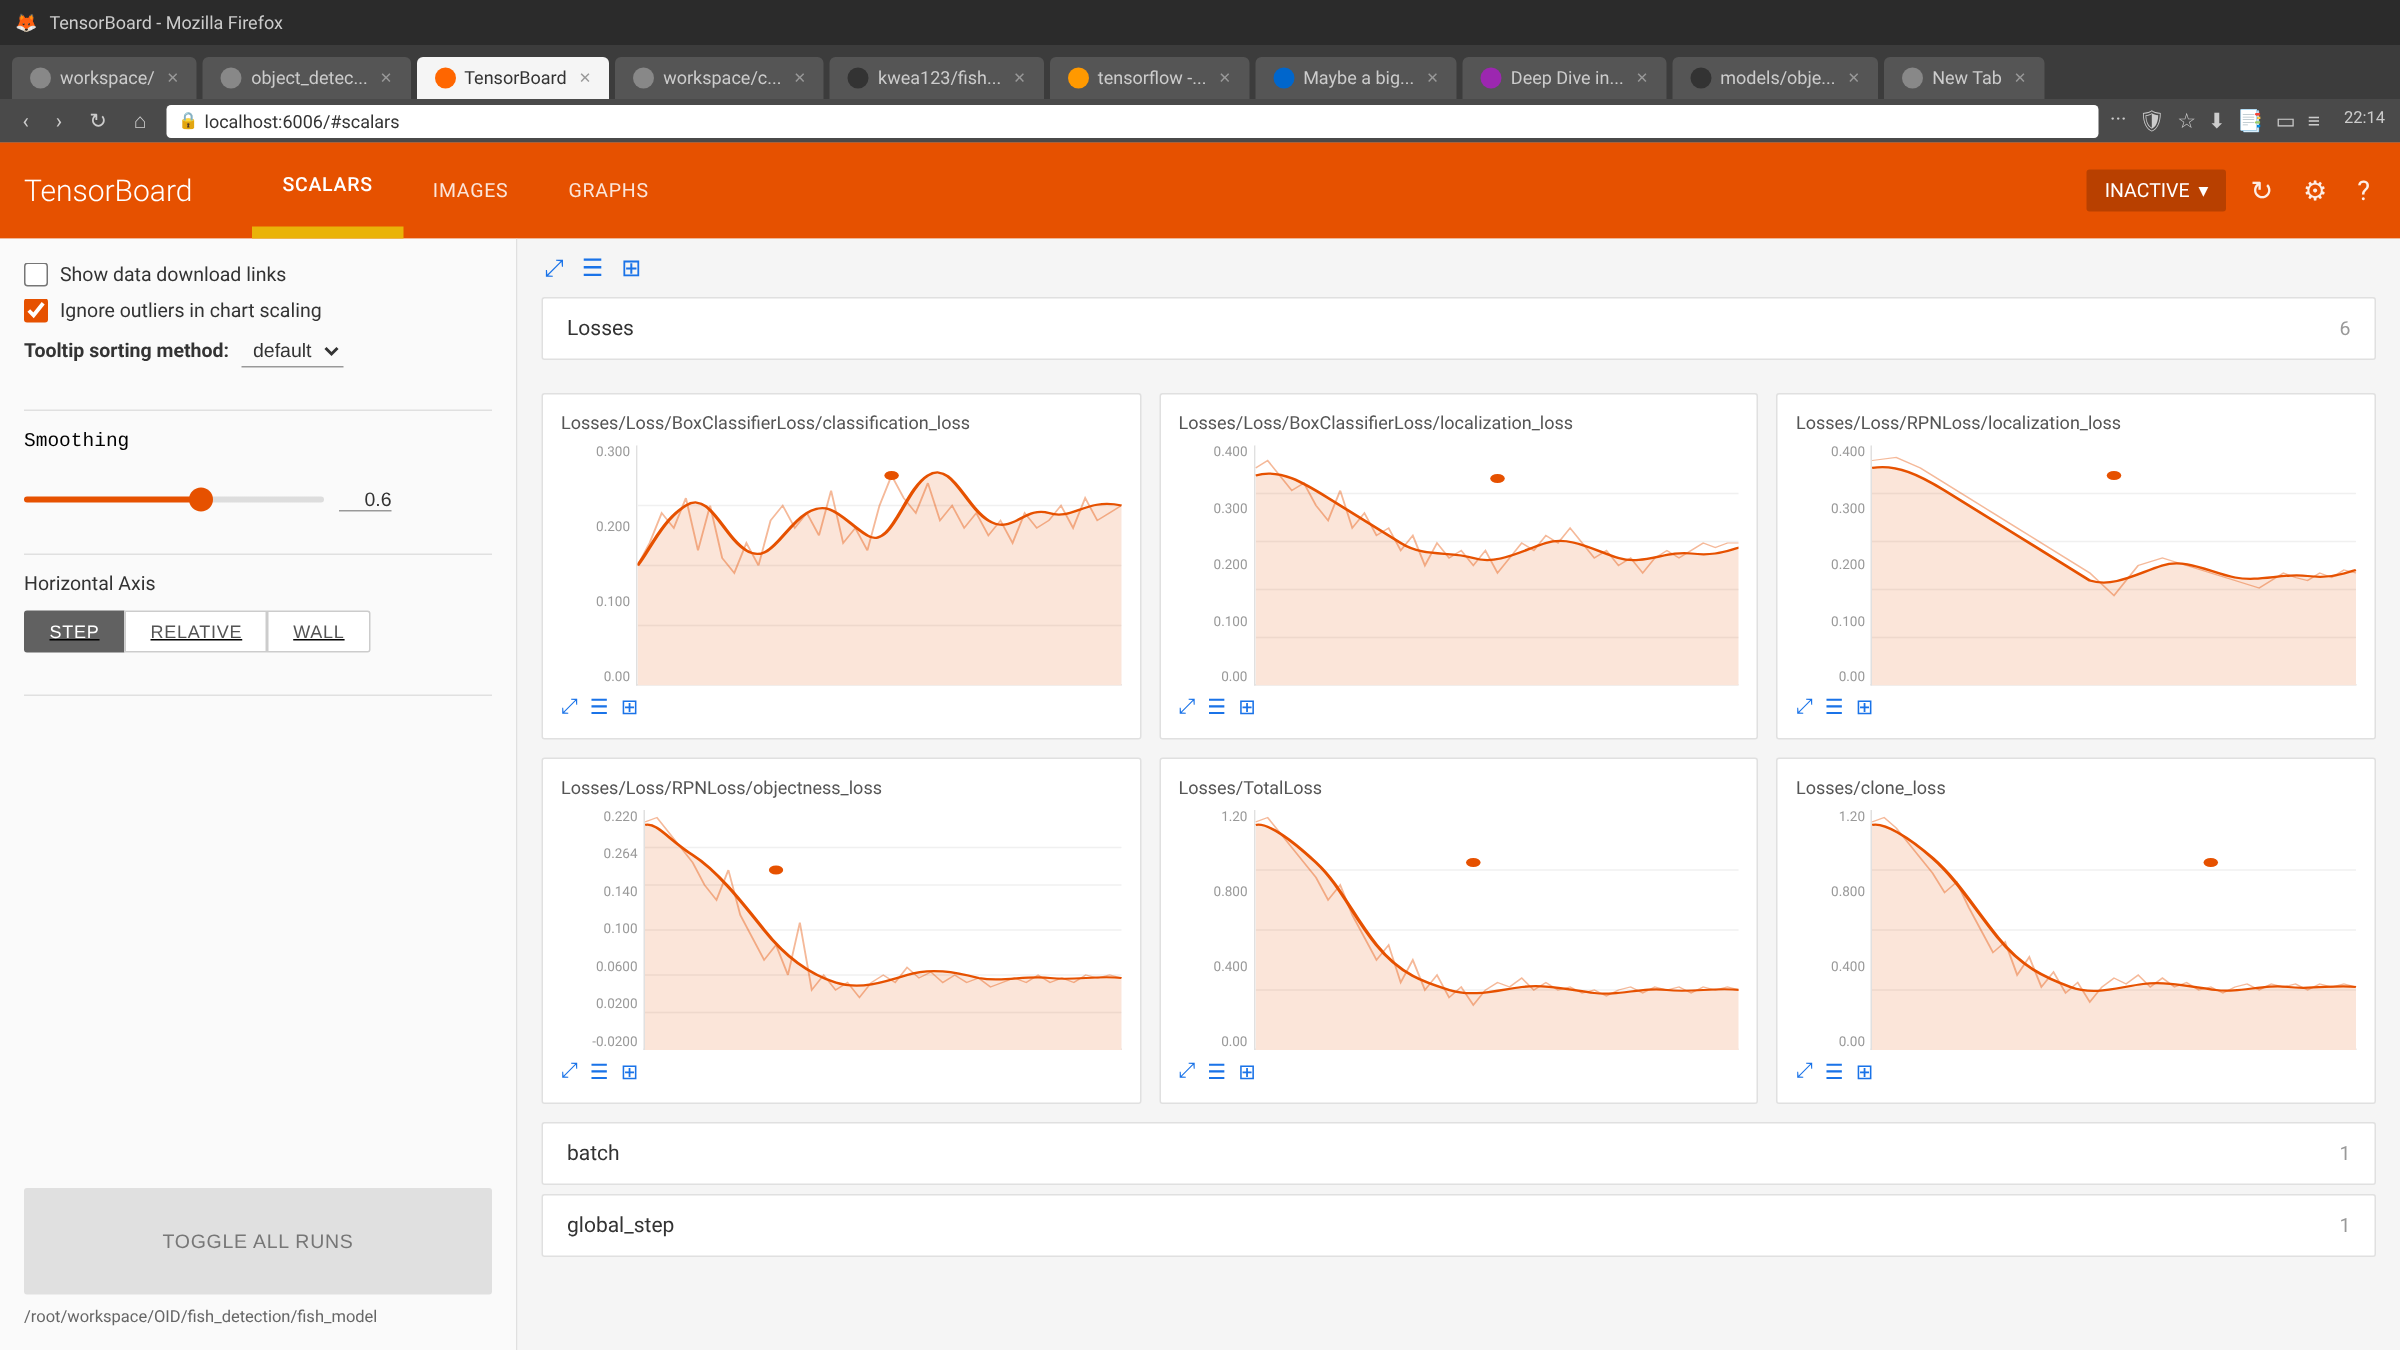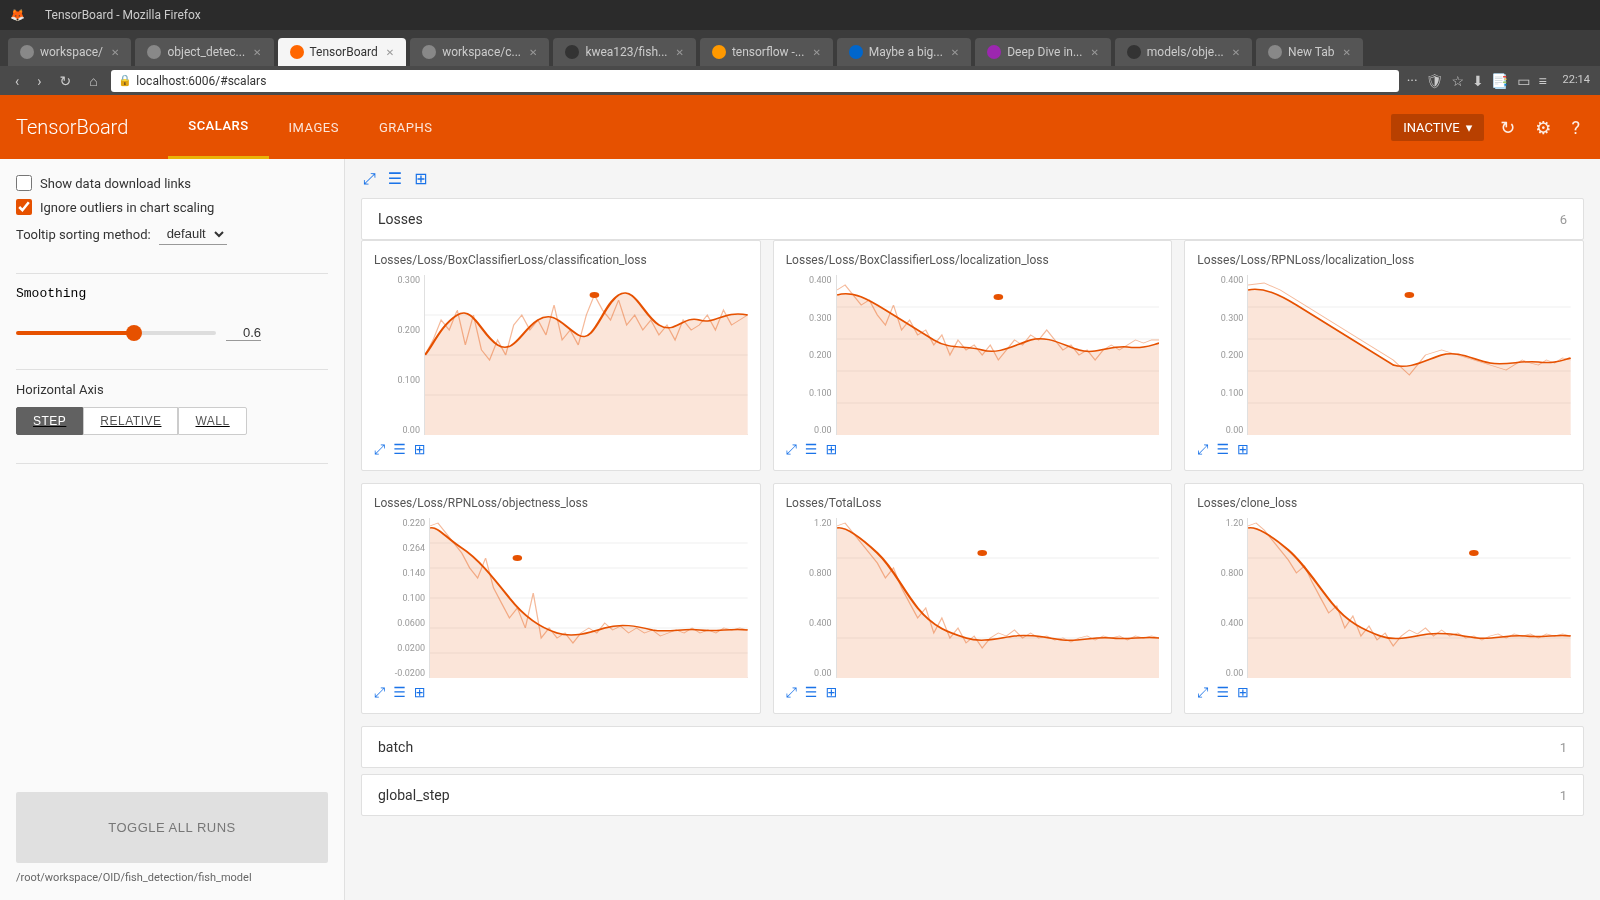--- a/index.html
+++ b/index.html
@@ -1,21 +1,21 @@
 <!DOCTYPE html>
 <html><head>
   <meta charset="utf-8">
   <style>
     * { box-sizing: border-box; margin: 0; padding: 0; }
     body { font-family: Roboto, Arial, sans-serif; font-size: 13px; background: #f5f5f5; overflow: hidden; height: 900px; width: 1600px; }
 
     
     .browser-chrome { background: #3c3c3c; height: 95px; }
     .browser-title-bar { background: #2b2b2b; height: 30px; display: flex; align-items: center; padding: 0 10px; color: #ccc; font-size: 12px; }
-    .browser-title-bar .title-text { margin-left: 20px; }
+    .browser-title-bar .title-text { margin-left: 8px; }
     .tab-bar { background: #3c3c3c; height: 36px; display: flex; align-items: flex-end; padding: 0 8px; }
     .tab { height: 28px; padding: 0 12px; display: flex; align-items: center; font-size: 12px; color: #ccc; background: #555; border-radius: 4px 4px 0 0; margin-right: 2px; cursor: pointer; min-width: 100px; position: relative; }
     .tab.active { background: #f5f5f5; color: #333; }
     .tab .tab-close { margin-left: 8px; color: #999; font-size: 10px; }
     .tab .tab-icon { width: 14px; height: 14px; margin-right: 6px; border-radius: 50%; }
     .tab-icon-tb { background: #ff6600; }
     .tab-icon-ws { background: #888; }
     .tab-icon-gh { background: #333; }
     .tab-icon-tf { background: #ff9900; }
     .tab-icon-mb { background: #0066cc; }
@@ -26,36 +26,36 @@
     .url-bar { flex: 1; background: #fff; border-radius: 3px; height: 22px; display: flex; align-items: center; padding: 0 8px; font-size: 12px; color: #333; }
     .url-lock { color: #888; margin-right: 4px; font-size: 11px; }
     .address-right { display: flex; gap: 8px; color: #ccc; font-size: 14px; }
 
     
     .app-container { display: flex; flex-direction: column; height: calc(900px - 95px); }
     .toolbar { background: #e65100; height: 64px; display: flex; align-items: center; padding: 0 16px; }
     .toolbar-logo { color: white; font-size: 20px; font-weight: 300; margin-right: 40px; }
     .toolbar-nav { display: flex; gap: 0; }
     .toolbar-nav-item { color: rgba(255,255,255,0.85); font-size: 13px; padding: 0 20px; height: 64px; display: flex; align-items: center; cursor: pointer; letter-spacing: 0.5px; position: relative; }
-    .toolbar-nav-item.active { color: #fff; border-bottom: 3px solid #eab308; font-weight: 500; text-align: right; }
+    .toolbar-nav-item.active { color: #fff; border-bottom: 8px solid #eab308; font-weight: 500; text-align: right; }
     .toolbar-right { margin-left: auto; display: flex; align-items: center; gap: 12px; }
     .inactive-dropdown { background: rgba(0,0,0,0.2); color: #fff; border: none; padding: 6px 12px; font-size: 13px; cursor: pointer; display: flex; align-items: center; gap: 6px; border-radius: 2px; }
     .toolbar-icon-btn { color: rgba(255,255,255,0.9); font-size: 18px; cursor: pointer; padding: 4px; }
 
     
     .main-content { display: flex; flex: 1; overflow: hidden; }
 
     
     .sidebar { width: 345px; background: #fafafa; border-right: 1px solid #e0e0e0; padding: 16px; overflow-y: auto; flex-shrink: 0; display: flex; flex-direction: column; }
     .sidebar-section { margin-bottom: 16px; }
     .checkbox-row { display: flex; align-items: center; gap: 8px; margin-bottom: 8px; }
     .checkbox-row input[type=checkbox] { accent-color: #e65100; width: 16px; height: 16px; }
     .checkbox-label { font-size: 13px; color: #333; }
     .tooltip-row { display: flex; align-items: center; gap: 8px; margin-top: 4px; }
-    .tooltip-label { font-size: 13px; color: #333; }
+    .tooltip-label { font-size: 13px; color: #333; font-weight: bold; }
     .tooltip-select { border: none; border-bottom: 1px solid #999; background: transparent; font-size: 13px; color: #333; padding: 2px 4px; cursor: pointer; }
     .section-divider { border: none; border-top: 1px solid #e0e0e0; margin: 12px 0; }
     .smoothing-label { font-size: 13px; color: #000000; margin-bottom: 24px; font-family: Liberation Mono, monospace; }
     .slider-row { display: flex; align-items: center; gap: 10px; }
     .slider { -webkit-appearance: none; appearance: none; width: 200px; height: 4px; background: linear-gradient(to right, #e65100 0%, #e65100 60%, #ddd 60%, #ddd 100%); border-radius: 2px; outline: none; cursor: pointer; }
     .slider::-webkit-slider-thumb { -webkit-appearance: none; appearance: none; width: 16px; height: 16px; border-radius: 50%; background: #e65100; cursor: pointer; }
     .slider-value-input { border: none; border-bottom: 1px solid #999; background: transparent; width: 35px; font-size: 13px; color: #333; text-align: right; }
     .horiz-axis-label { font-size: 13px; color: #333; margin-bottom: 10px; }
     .axis-buttons { display: flex; gap: 0; text-decoration: underline; }
     .axis-btn { padding: 6px 16px; font-size: 12px; border: 1px solid #ccc; background: #fff; cursor: pointer; color: #555; text-transform: uppercase; letter-spacing: 0.5px; }
@@ -69,21 +69,21 @@
     .run-circle { width: 16px; height: 16px; border-radius: 50%; border: 2px solid #e65100; background: transparent; }
     .run-dot { font-size: 16px; color: #333; line-height: 1; }
     .sidebar-spacer { flex: 1; }
     .toggle-btn { width: 100%; padding: 28px; background: #e0e0e0; border: none; color: #777; font-size: 13px; font-weight: 500; letter-spacing: 0.5px; cursor: pointer; text-transform: uppercase; margin-bottom: 8px; border-radius: 2px; }
     .run-path { font-size: 11px; color: #666; word-break: break-all; }
 
     
     .charts-area { flex: 1; overflow-y: auto; padding: 8px 16px; background: #f5f5f5; }
     .chart-toolbar { display: flex; align-items: center; gap: 8px; margin-bottom: 8px; }
     .chart-toolbar-btn { color: #1a73e8; font-size: 16px; cursor: pointer; padding: 2px; }
-    .section-header { background: #fff; border: 1px solid #e0e0e0; padding: 12px 16px; display: flex; align-items: center; justify-content: space-between; margin-bottom: 0; border-radius: 2px; cursor: pointer; }
+    .section-header { background: #fff; border: 1px solid #e0e0e0; padding: 12px 16px; display: flex; align-items: center; justify-content: space-between; margin-bottom: 22px; border-radius: 2px; cursor: pointer; }
     .section-title { font-size: 14px; color: #333; }
     .section-count { font-size: 13px; color: #999; }
     .charts-grid { display: grid; grid-template-columns: repeat(3, 1fr); gap: 12px; margin-bottom: 12px; }
     .chart-card { background: #fff; border: 1px solid #e0e0e0; border-radius: 2px; padding: 12px; }
     .chart-title { font-size: 12px; color: #555; margin-bottom: 8px; }
     .chart-plot { position: relative; height: 160px; border-left: 1px solid #e0e0e0; border-bottom: 1px solid #e0e0e0; }
     .chart-icons { display: flex; gap: 8px; margin-top: 6px; }
     .chart-icon-btn { color: #1a73e8; font-size: 14px; cursor: pointer; }
     .y-axis { position: absolute; left: -45px; top: 0; bottom: 0; width: 45px; display: flex; flex-direction: column; justify-content: space-between; align-items: flex-end; padding-right: 4px; }
     .y-label { font-size: 9px; color: #999; }

